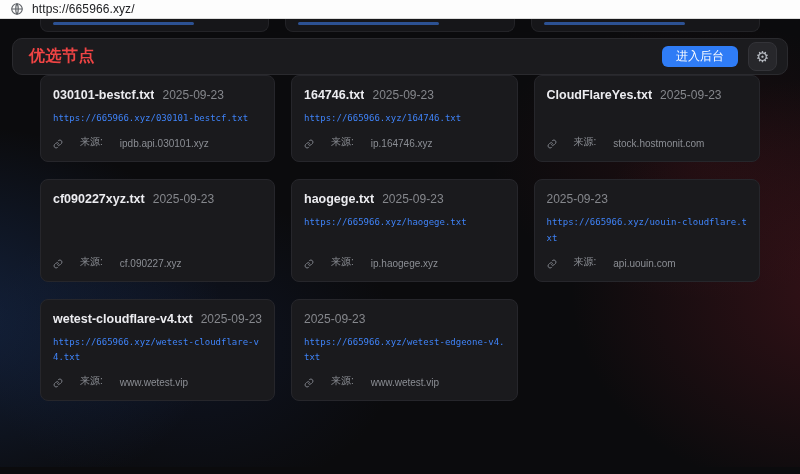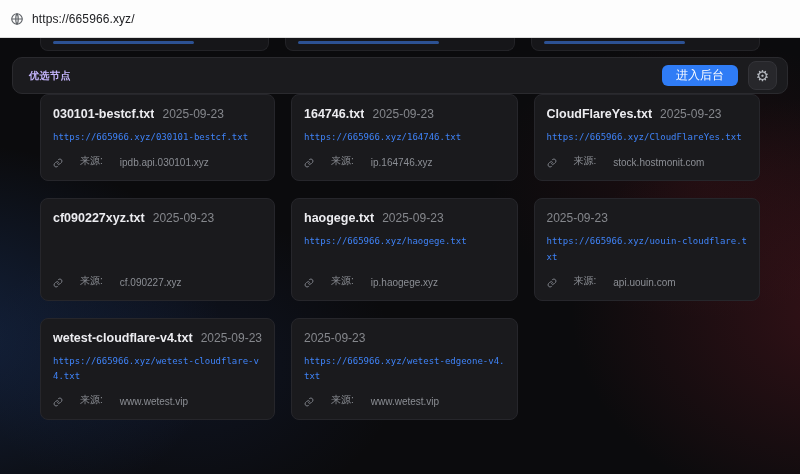--- a/index.html
+++ b/index.html
@@ -6,21 +6,21 @@
   html,body { width: 800px; height: 474px; }
   body {
     font-family: "Liberation Sans", sans-serif;
     background: #0b0b0d;
     overflow: hidden;
     position: relative;
   }
 
   
   .browser-bar {
-    height: 38px;
+    height: 19px;
     background: #fdfdfd;
     border-bottom: 1px solid #dcdcdc;
     display: flex;
     align-items: center;
     padding: 0 10px;
     gap: 8px;
   }
   .site-info-icon { width: 14px; height: 14px; color: #5f6368; display: grid; place-items: center; }
   .site-info-icon svg { width: 14px; height: 14px; }
   .url-text { font-size: 12px; color: #202124; letter-spacing: .1px; }
@@ -61,21 +61,21 @@
   .header-bar {
     margin: 6px 12px 0;
     height: 37px;
     background: #1b1b1e;
     border: 1px solid #2a2a2e;
     border-radius: 10px;
     display: flex;
     align-items: center;
     padding: 0 10px 0 16px;
   }
-  .header-title { font-size: 10px; font-weight: bold; color: #c4b5fd; letter-spacing: .5px; }
+  .header-title { font-size: 16px; font-weight: bold; color: #ef4444; letter-spacing: .5px; }
   .header-spacer { flex: 1; }
   .admin-button {
     background: #2f7cf6;
     color: #ffffff;
     border: none;
     font-family: "Liberation Sans", sans-serif;
     font-size: 12px;
     padding: 2px 14px;
     border-radius: 6px;
     cursor: pointer;
@@ -223,21 +223,20 @@
         <span>来源:</span>
         <span>ip.164746.xyz</span>
       </div>
     </div>
 
     <div class="card">
       <div class="card-head">
         <span class="card-title">CloudFlareYes.txt</span>
         <span class="card-date">2025-09-23</span>
       </div>
-      <a class="card-link">https://665966.xyz/CloudFlareYes.txt</a>
       <div class="card-src">
         <span class="link-icon">
             <svg viewBox="0 0 24 24" fill="none" stroke="currentColor" stroke-width="2.4">
               <path d="M10 13a5 5 0 0 0 7.5.5l3-3a5 5 0 0 0-7-7l-1.7 1.7"></path>
               <path d="M14 11a5 5 0 0 0-7.5-.5l-3 3a5 5 0 0 0 7 7l1.7-1.7"></path>
             </svg>
           </span>
         <span>来源:</span>
         <span>stock.hostmonit.com</span>
       </div>

